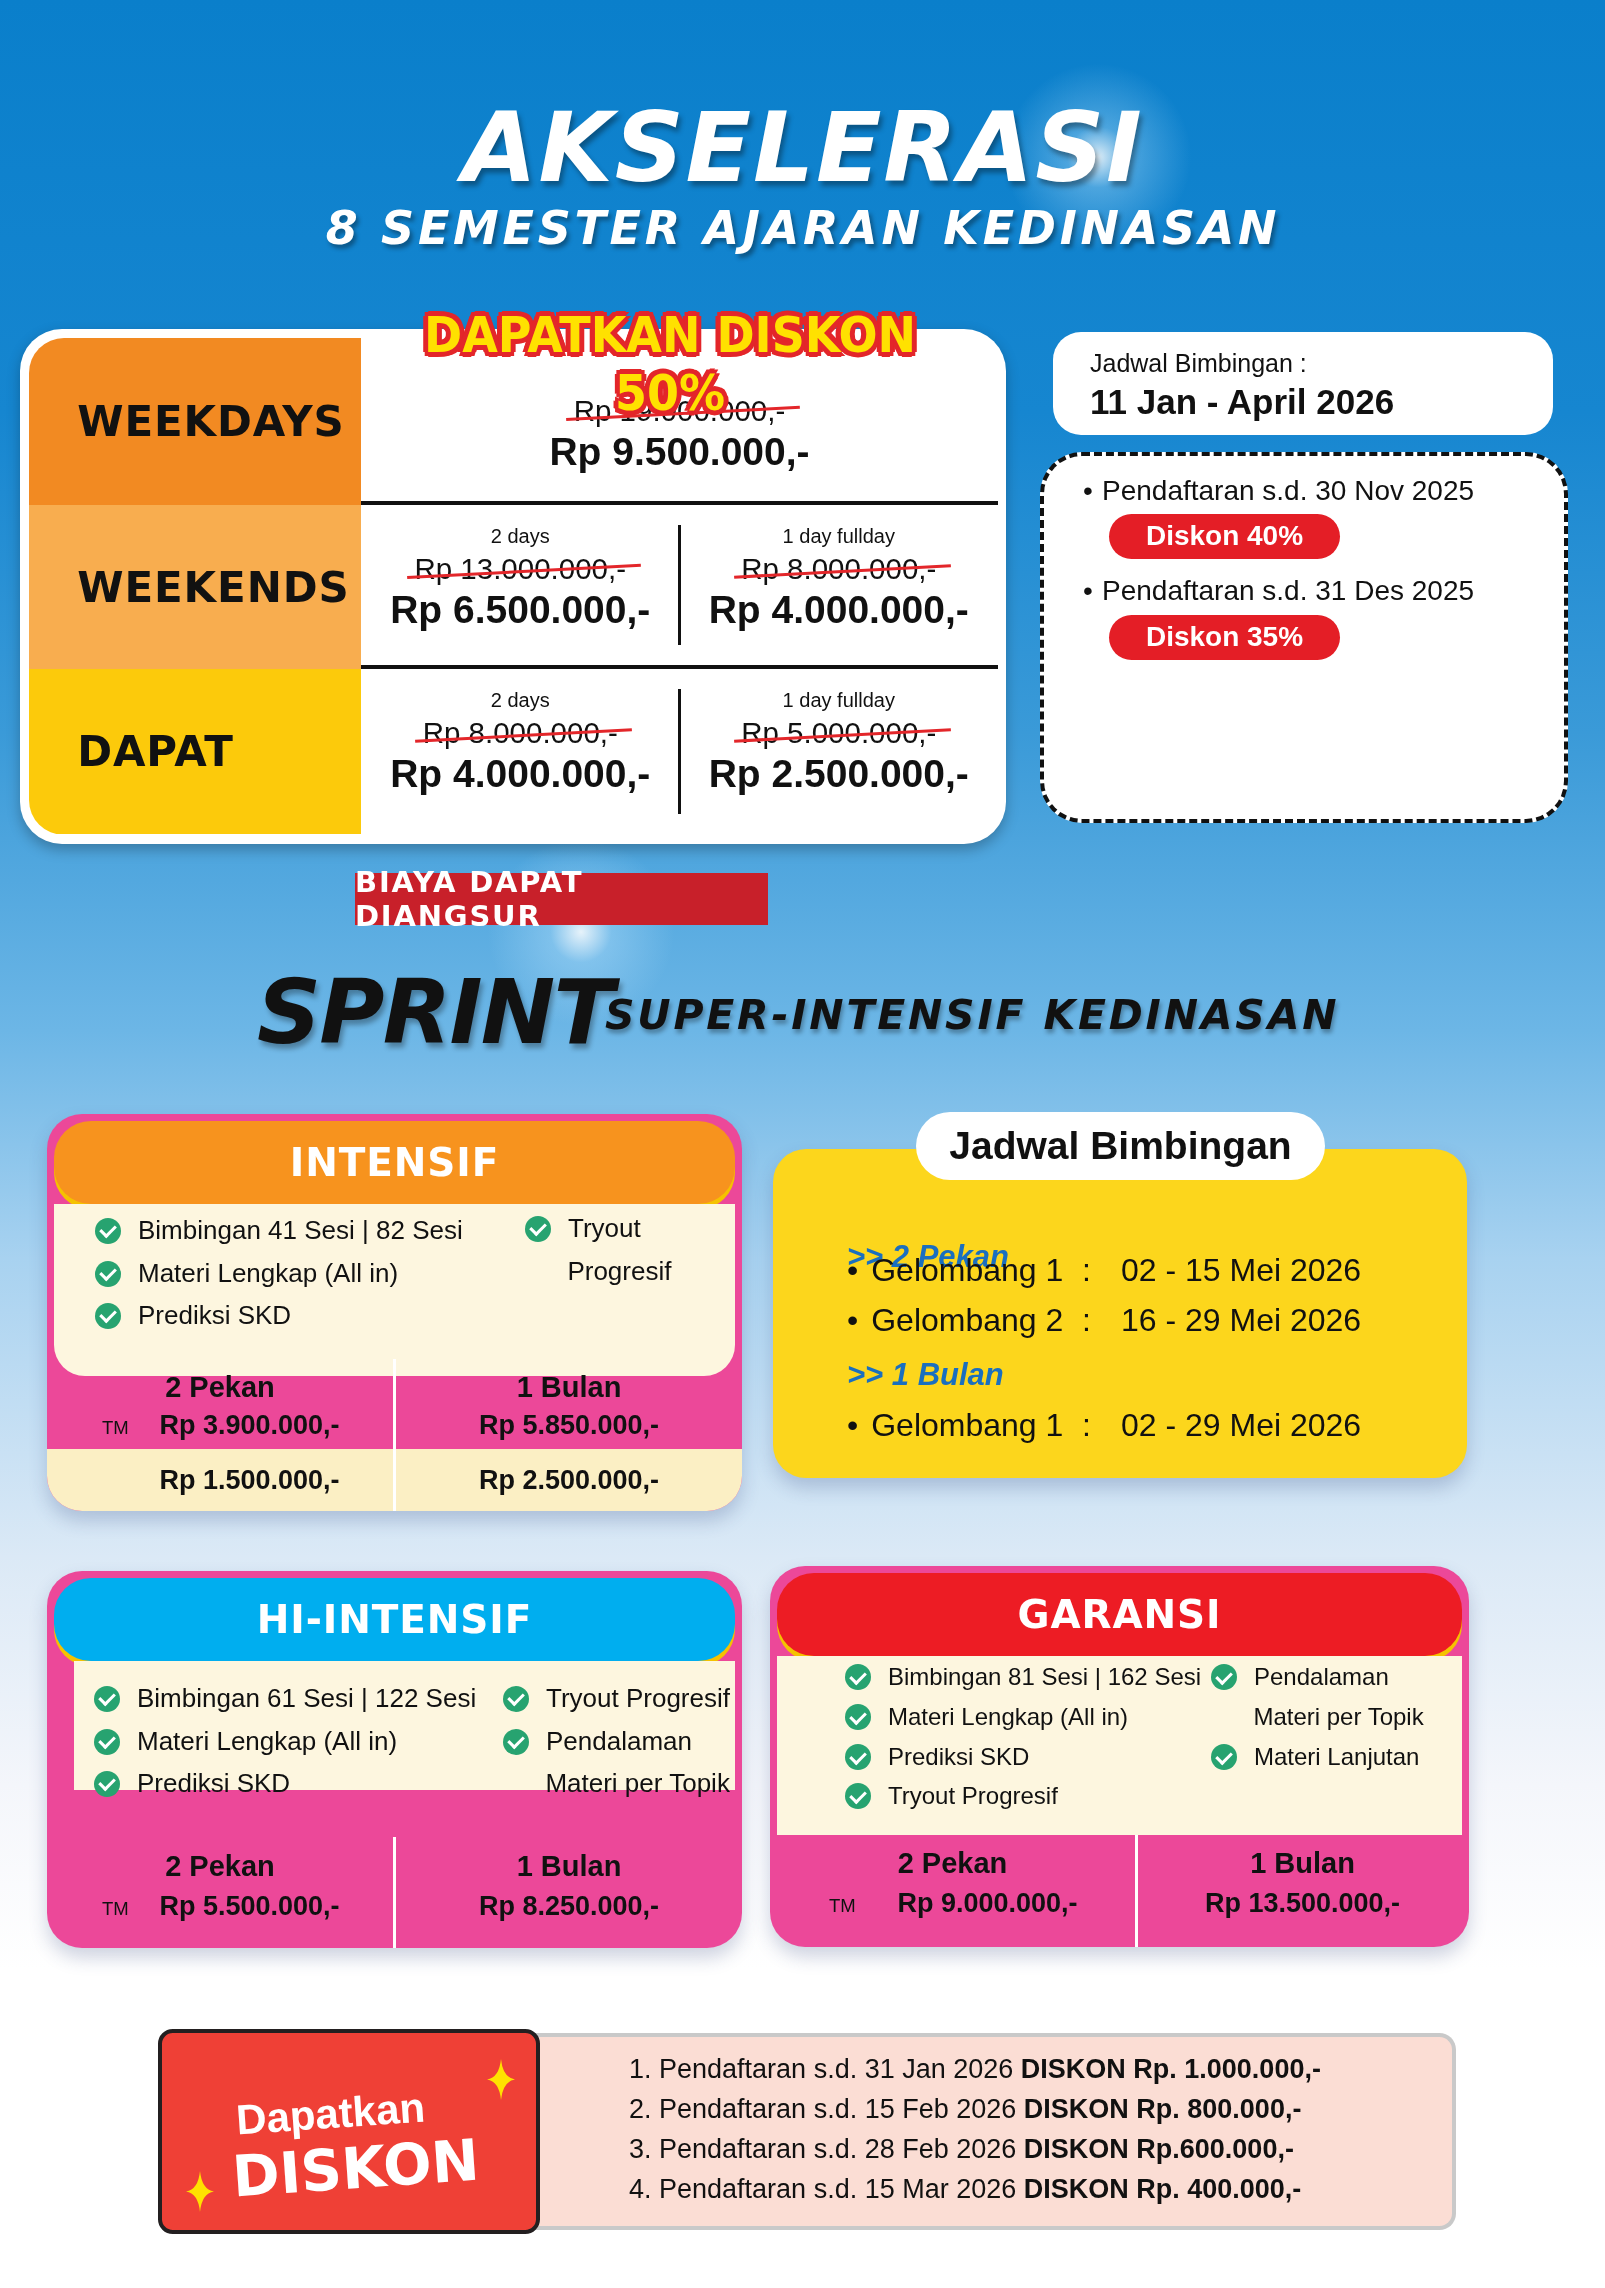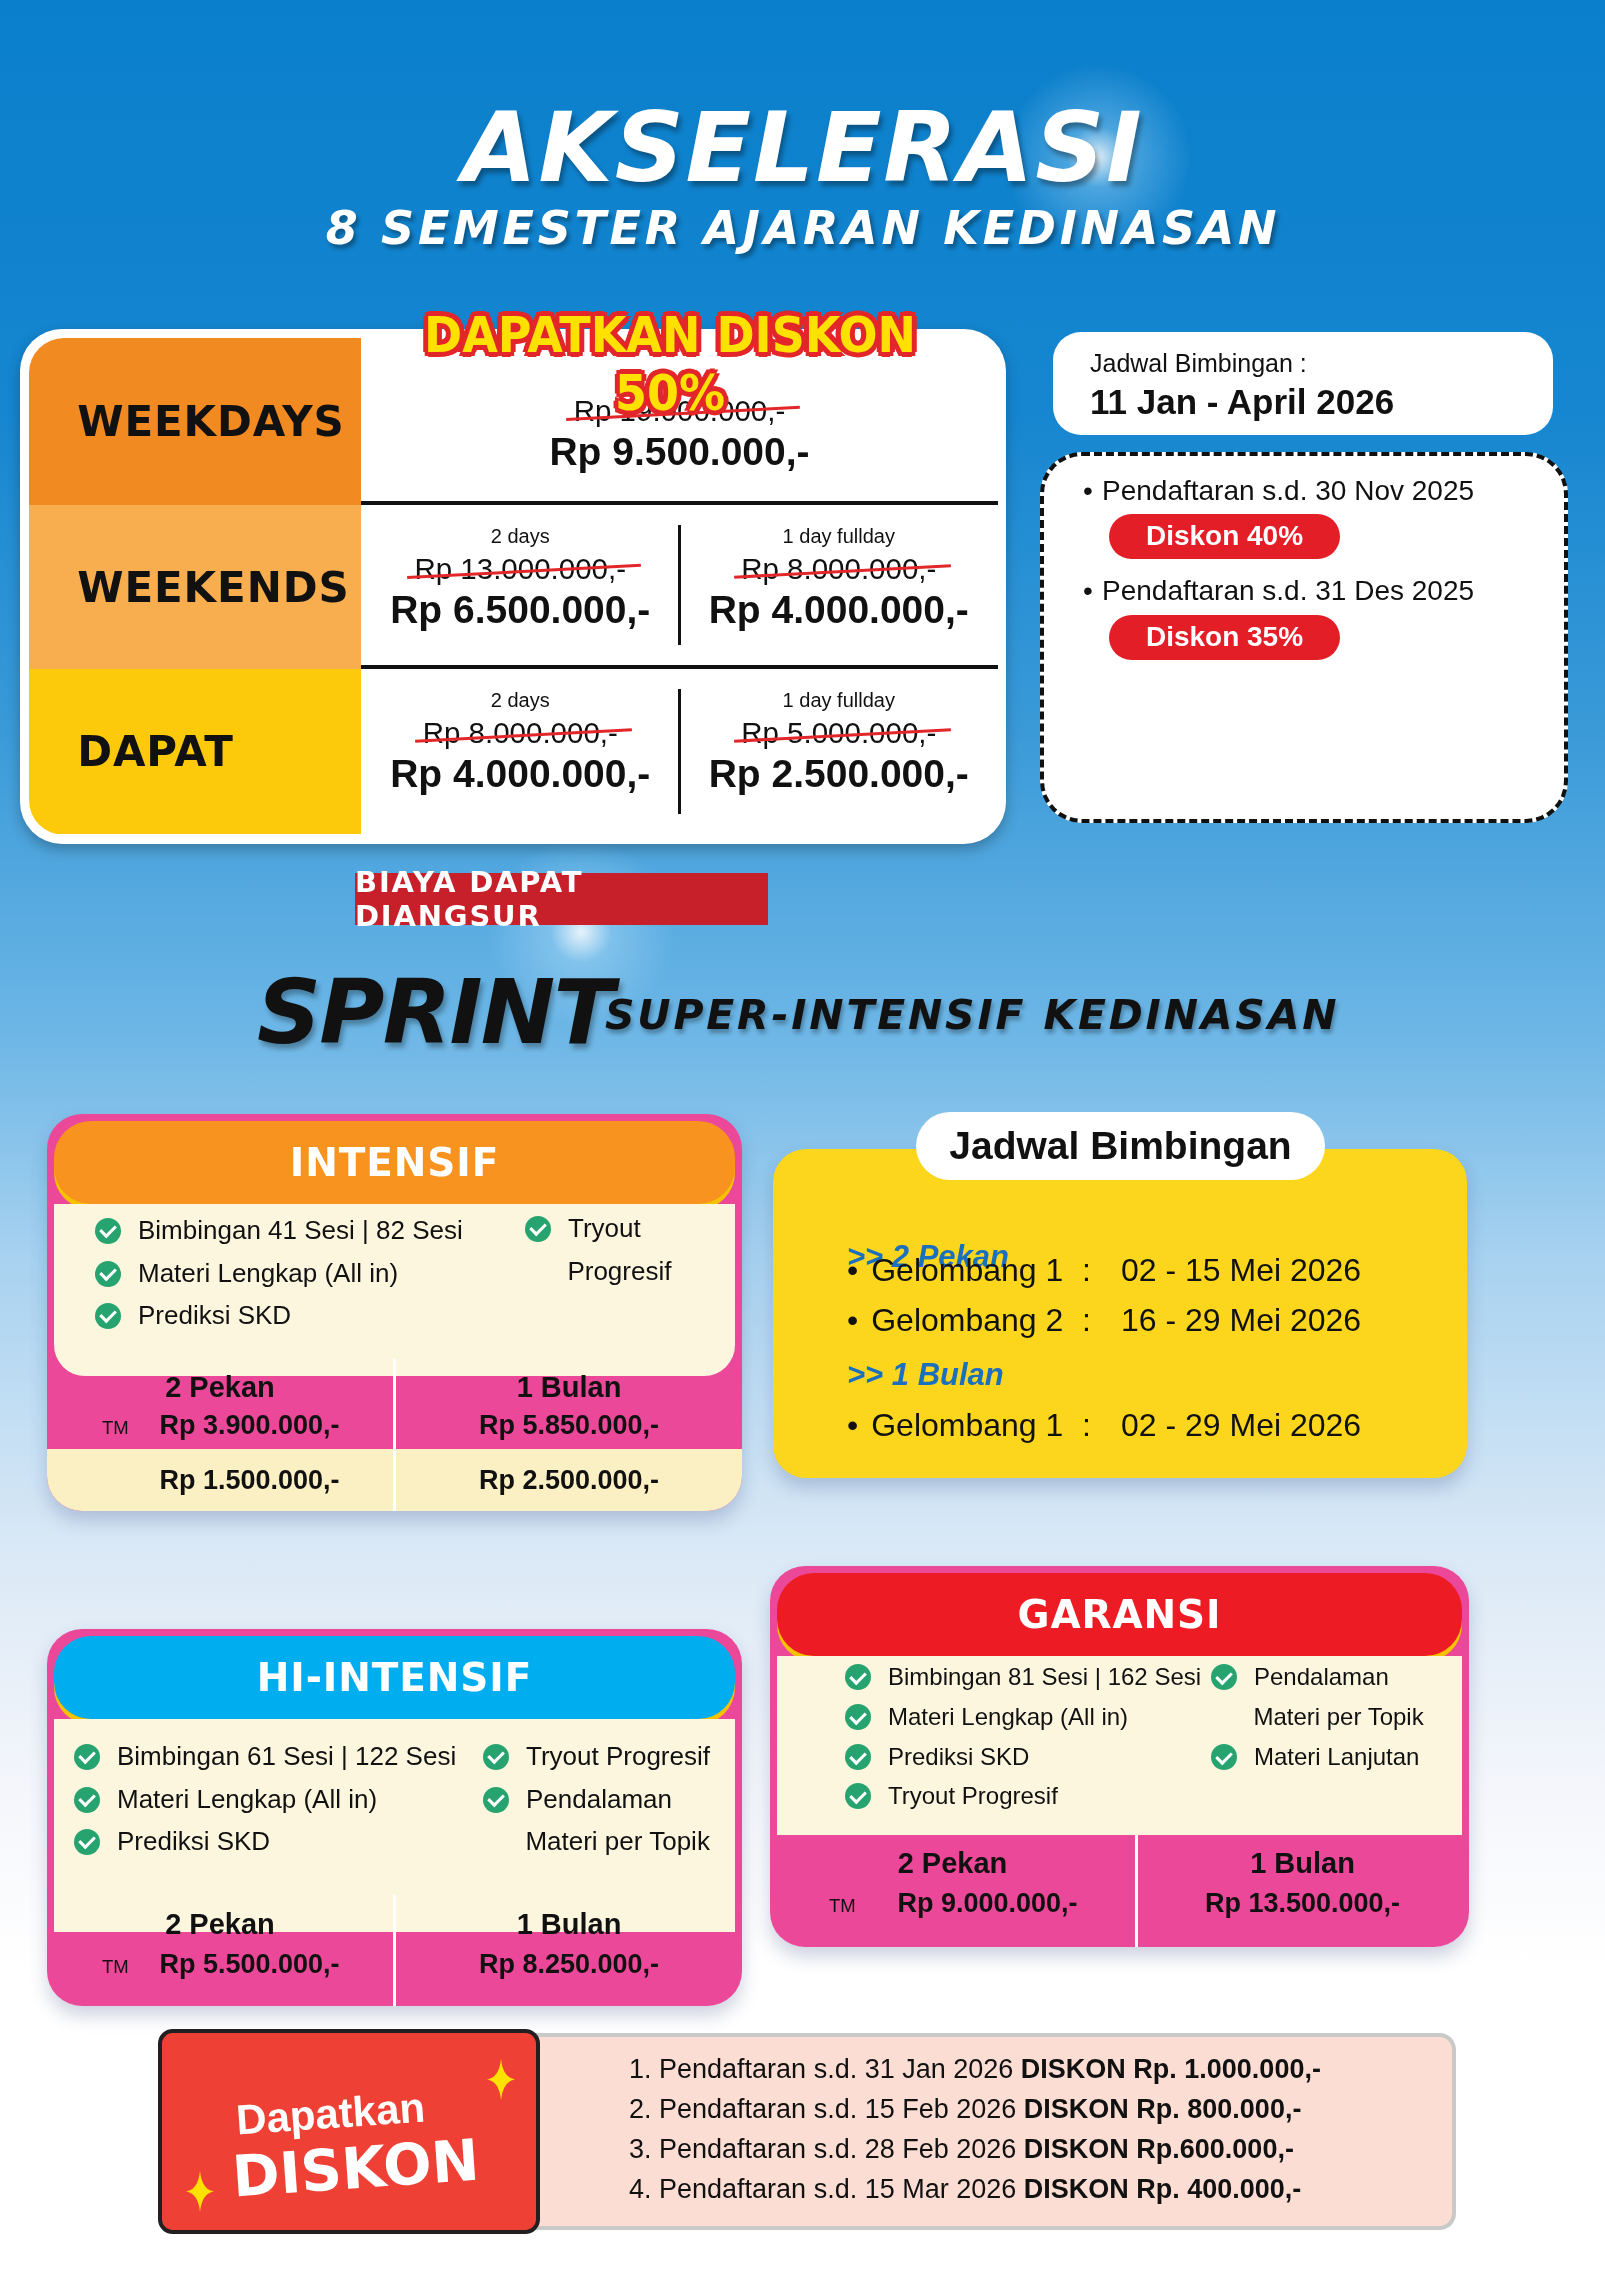--- a/index.html
+++ b/index.html
@@ -316,23 +316,23 @@
     <span class="c">:</span>
     <span>16 - 29 Mei 2026</span>
 </div>
 <div class="jd-group" style="top:1357px;">&gt;&gt; 1 Bulan</div>
 <div class="jd-row" style="top:1407px;">
   <span class="n">Gelombang 1</span>
     <span class="c">:</span>
     <span>02 - 29 Mei 2026</span>
 </div>
 
-<div class="abs pkg" style="left:47px; top:1629px; width:695px; height:377px;">
+<div class="abs pkg" style="left:47px; top:1571px; width:695px; height:377px;">
   <div class="pkg-head" style="background:#00aeef;">HI-INTENSIF</div>
-  <div class="pkg-body" style="top:90px; height:213px;">
+  <div class="pkg-body" style="top:90px; height:129px;margin-left:20px;">
     <div class="feat" style="left:20px; top:22px;">
         <span class="chk"></span>
         <span>Bimbingan 61 Sesi | 122 Sesi</span>
       </div>
     <div class="feat" style="left:20px; top:65px;">
         <span class="chk"></span>
         <span>Materi Lengkap (All in)</span>
       </div>
     <div class="feat" style="left:20px; top:107px;">
         <span class="chk"></span>

